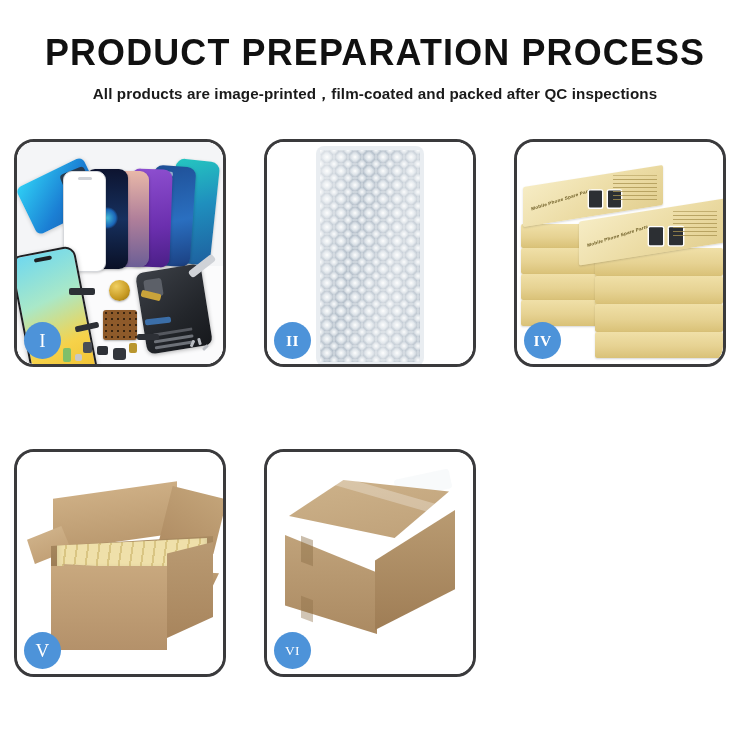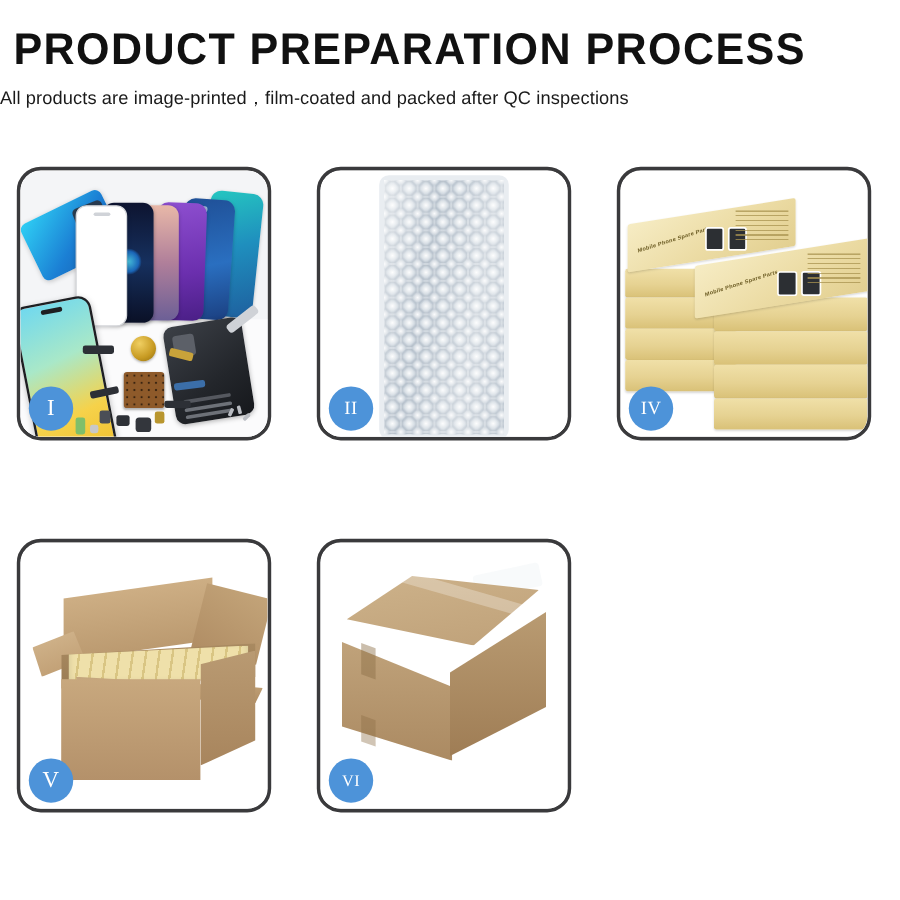--- a/index.html
+++ b/index.html
@@ -5,35 +5,35 @@
   html, body {
     margin: 0; padding: 0;
     width: 750px; height: 750px;
     background: #ffffff;
     font-family: "Liberation Sans", "DejaVu Sans", sans-serif;
     overflow: hidden;
   }
   .page { position: relative; width: 750px; height: 750px; background: #fff; }
 
   
-  .header { padding-top: 22px; text-align: left; }
+  .header { padding-top: 34px; text-align: center; }
   .title {
     font-size: 37px;
     font-weight: 700;
     letter-spacing: 1.2px;
     color: #111111;
     font-family: "Liberation Sans Narrow", "Liberation Sans", sans-serif;
     transform: scaleX(0.97);
     line-height: 1.05;
     white-space: nowrap;
   }
   .subtitle {
     margin-top: 11px;
     font-size: 15.2px;
-    font-weight: 400;
+    font-weight: 700;
     color: #1a1a1a;
     letter-spacing: 0.1px;
     white-space: nowrap;
   }
 
   
   .grid {
     position: absolute;
     left: 14px; top: 139px;
     width: 722px;
@@ -68,21 +68,21 @@
     border-radius: 50%;
     background: #4d93d9;
     color: #ffffff;
     display: flex; align-items: center; justify-content: center;
     font-family: "Liberation Serif", "DejaVu Serif", serif;
     font-size: 19px;
     letter-spacing: 0.4px;
     z-index: 40;
     line-height: 1;
   }
-  .badge.small { font-size: 15.5px; }
+  .badge.small { font-size: 15.5px; font-weight: bold; }
   .badge.xsmall { font-size: 13.5px; }
 
   
   .p1bg { position:absolute; inset:0; background:#f4f5f7; }
   .p1bg::after{ content:""; position:absolute; left:0; right:0; top:56%; height:44%;
     background:#fbfbfc; }
   .ph { position: absolute; border-radius: 9px; }
   
   .fan1 { width: 44px; height: 104px; right: 8px; top: 18px;
     background: linear-gradient(160deg,#25c7c0,#1f8fbe 45%,#1e5f9e);

